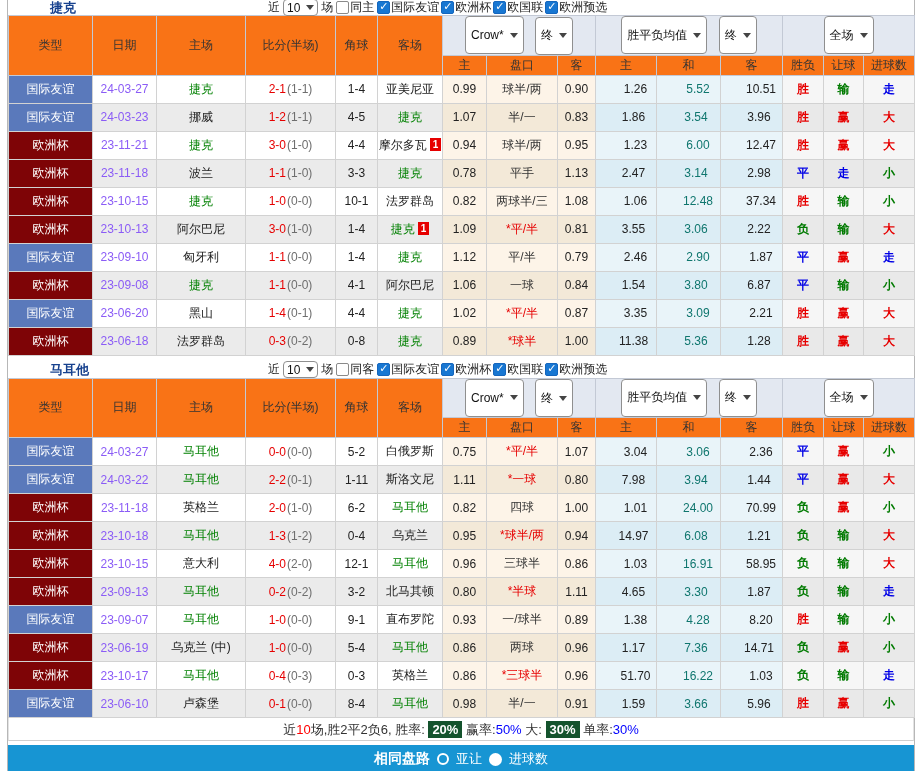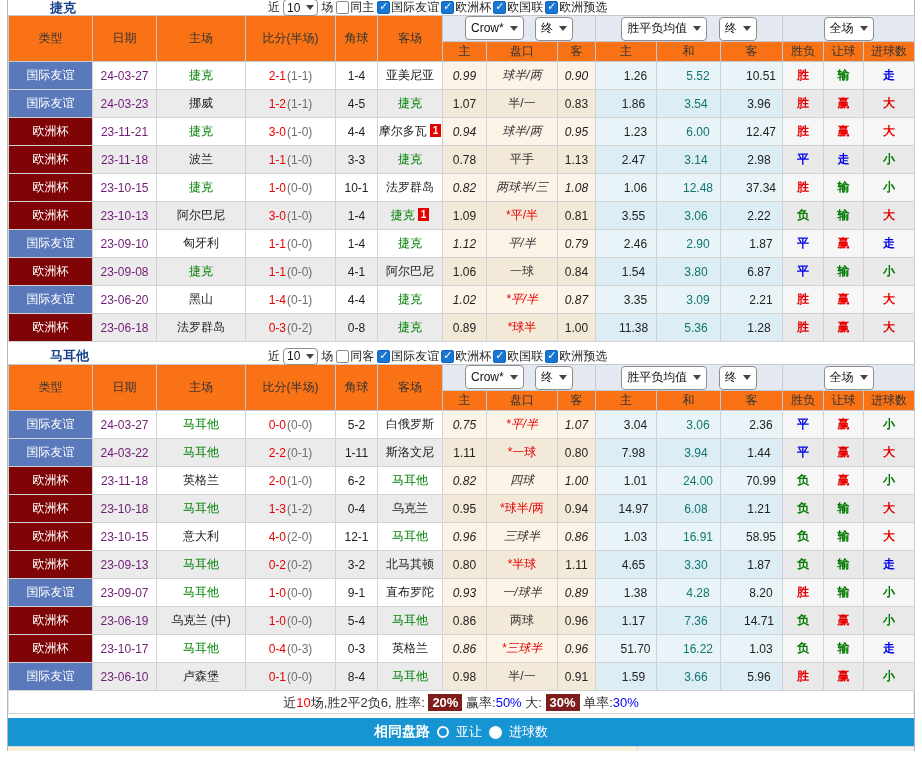--- a/index.html
+++ b/index.html
@@ -10,61 +10,61 @@
 
   
   .section-head { height:15px; display:flex; align-items:center; white-space:nowrap; }
   .section:nth-child(2) .section-head { margin-top:6px; height:16px; }
   .team-title { font-weight:bold; color:#17418e; font-size:13px; margin-left:42px; width:218px; }
   .filters { display:flex; align-items:center; gap:3px; }
   .cb { display:inline-block; width:13px; height:13px; border:1px solid #8a8a8a; border-radius:2px; background:#fff; position:relative; flex:0 0 auto; }
   .cb.on { background:#1877d2; border-color:#1566bd; }
   .cb.on::after { content:"✓"; position:absolute; left:1px; top:-2px; color:#fff; font-size:11px; font-weight:bold; }
   .cb-item { display:inline-flex; align-items:center; gap:1px; }
-  .sel { display:inline-flex; align-items:center; border:1px solid #8f8f8f; border-radius:4px; background:#fff; padding:1px 5px; height:24px; font-size:12px; color:#111; }
+  .sel { display:inline-flex; align-items:center; border:1px solid #8f8f8f; border-radius:4px; background:#fff; padding:1px 5px; height:38px; font-size:12px; color:#111; }
   .sel .tri { width:0; height:0; border:4px solid transparent; border-top:5px solid #444; margin-left:6px; margin-top:4px; }
   .sel-sm { height:17px; padding:0 3px; }
 
   
   table { width:906px; border-collapse:collapse; table-layout:fixed; border:1px solid #b2b8c4; }
   th, td { border:1px solid #d2d2d2; text-align:center; overflow:hidden; white-space:nowrap; padding:0; }
   thead th { background:#f97316; border-color:#c3c9d5; color:#333; font-weight:normal; font-size:12px; }
   tr.h1 th { height:26px; }
   tr.h2 th { height:20px; }
   .selcell { background:#e3e8f1; }
   .selcell .sel { margin:0 4px; }
   tbody td { height:28px; font-size:12px; }
   tr.odd .c-plain { background:#ffffff; }
   tr.even .c-plain { background:#ebebeb; }
-  tr.odd .c-odds { background:#fdf4e8;font-style:italic; }
+  tr.odd .c-odds { background:#fdf4e8; }
   tr.even .c-odds { background:#f3e9d8; }
   tr.odd .c-mean { background:#e9f4f9;padding-left:19px; }
   tr.even .c-mean { background:#dcedf5;padding-left:15px; }
   tr.odd .c-res { background:#f6f6f6; }
   tr.even .c-res { background:#e9e9e9; }
   td.lg-f { background:#5a79bb !important; color:#fff; }
   td.lg-e { background:#7e0406 !important; color:#fff; }
-  .date { color:#701a75;margin-top:46px; }
+  .date { color:#8b5cf6;margin-top:46px; }
   .tg { color:#008000; }
   .score { color:#e60000; }
   .half { color:#6e6e6e; margin-left:1px; }
   .num { color:#222; }
   .md { color:#0f766e; }
   .hc { color:#333; }
   .c-red { color:#e60000; }
   .c-blue { color:#0000e6; }
   .c-green { color:#007a00; }
   .res { font-weight:bold; }
   .card { display:inline-block; background:#e60000; color:#fff; font-size:10px; line-height:13px; padding:0 3px; margin-left:3px; font-weight:bold; vertical-align:1px; }
 
   
   .summary { height:23px; line-height:23px; text-align:center; font-size:13px; color:#333; border-bottom:1px solid #cfcfcf; border-left:1px solid #e3e3e3; border-right:1px solid #e3e3e3; }
   .summary .s-red { color:#f00; }
   .summary .s-blue { color:#00f; }
-  .summary .gbox { background:#7f1d1d; color:#fff; font-weight:bold; padding:1px 4px; }
+  .summary .gbox { background:#14532d; color:#fff; font-weight:bold; padding:1px 4px; }
 
   
   .footer-bar { margin-top:4px; height:28px; background:#1795d3; color:#fff; display:flex; align-items:center; justify-content:center; gap:7px; font-size:13px; }
   .footer-bar .fb-title { font-weight:bold; font-size:14px; }
   .radio-off { width:12px; height:12px; border:2px solid #fff; border-radius:50%; display:inline-block; background:transparent; }
   .radio-on { width:13px; height:13px; background:#fff; border-radius:50%; display:inline-block; }
 
   
   .strip { height:5px; display:flex; border-top:1px solid #d8d8d8; }
   .strip .s-left { width:630px; background:#faf0d9; border-right:1px solid #d8d8d8; }

